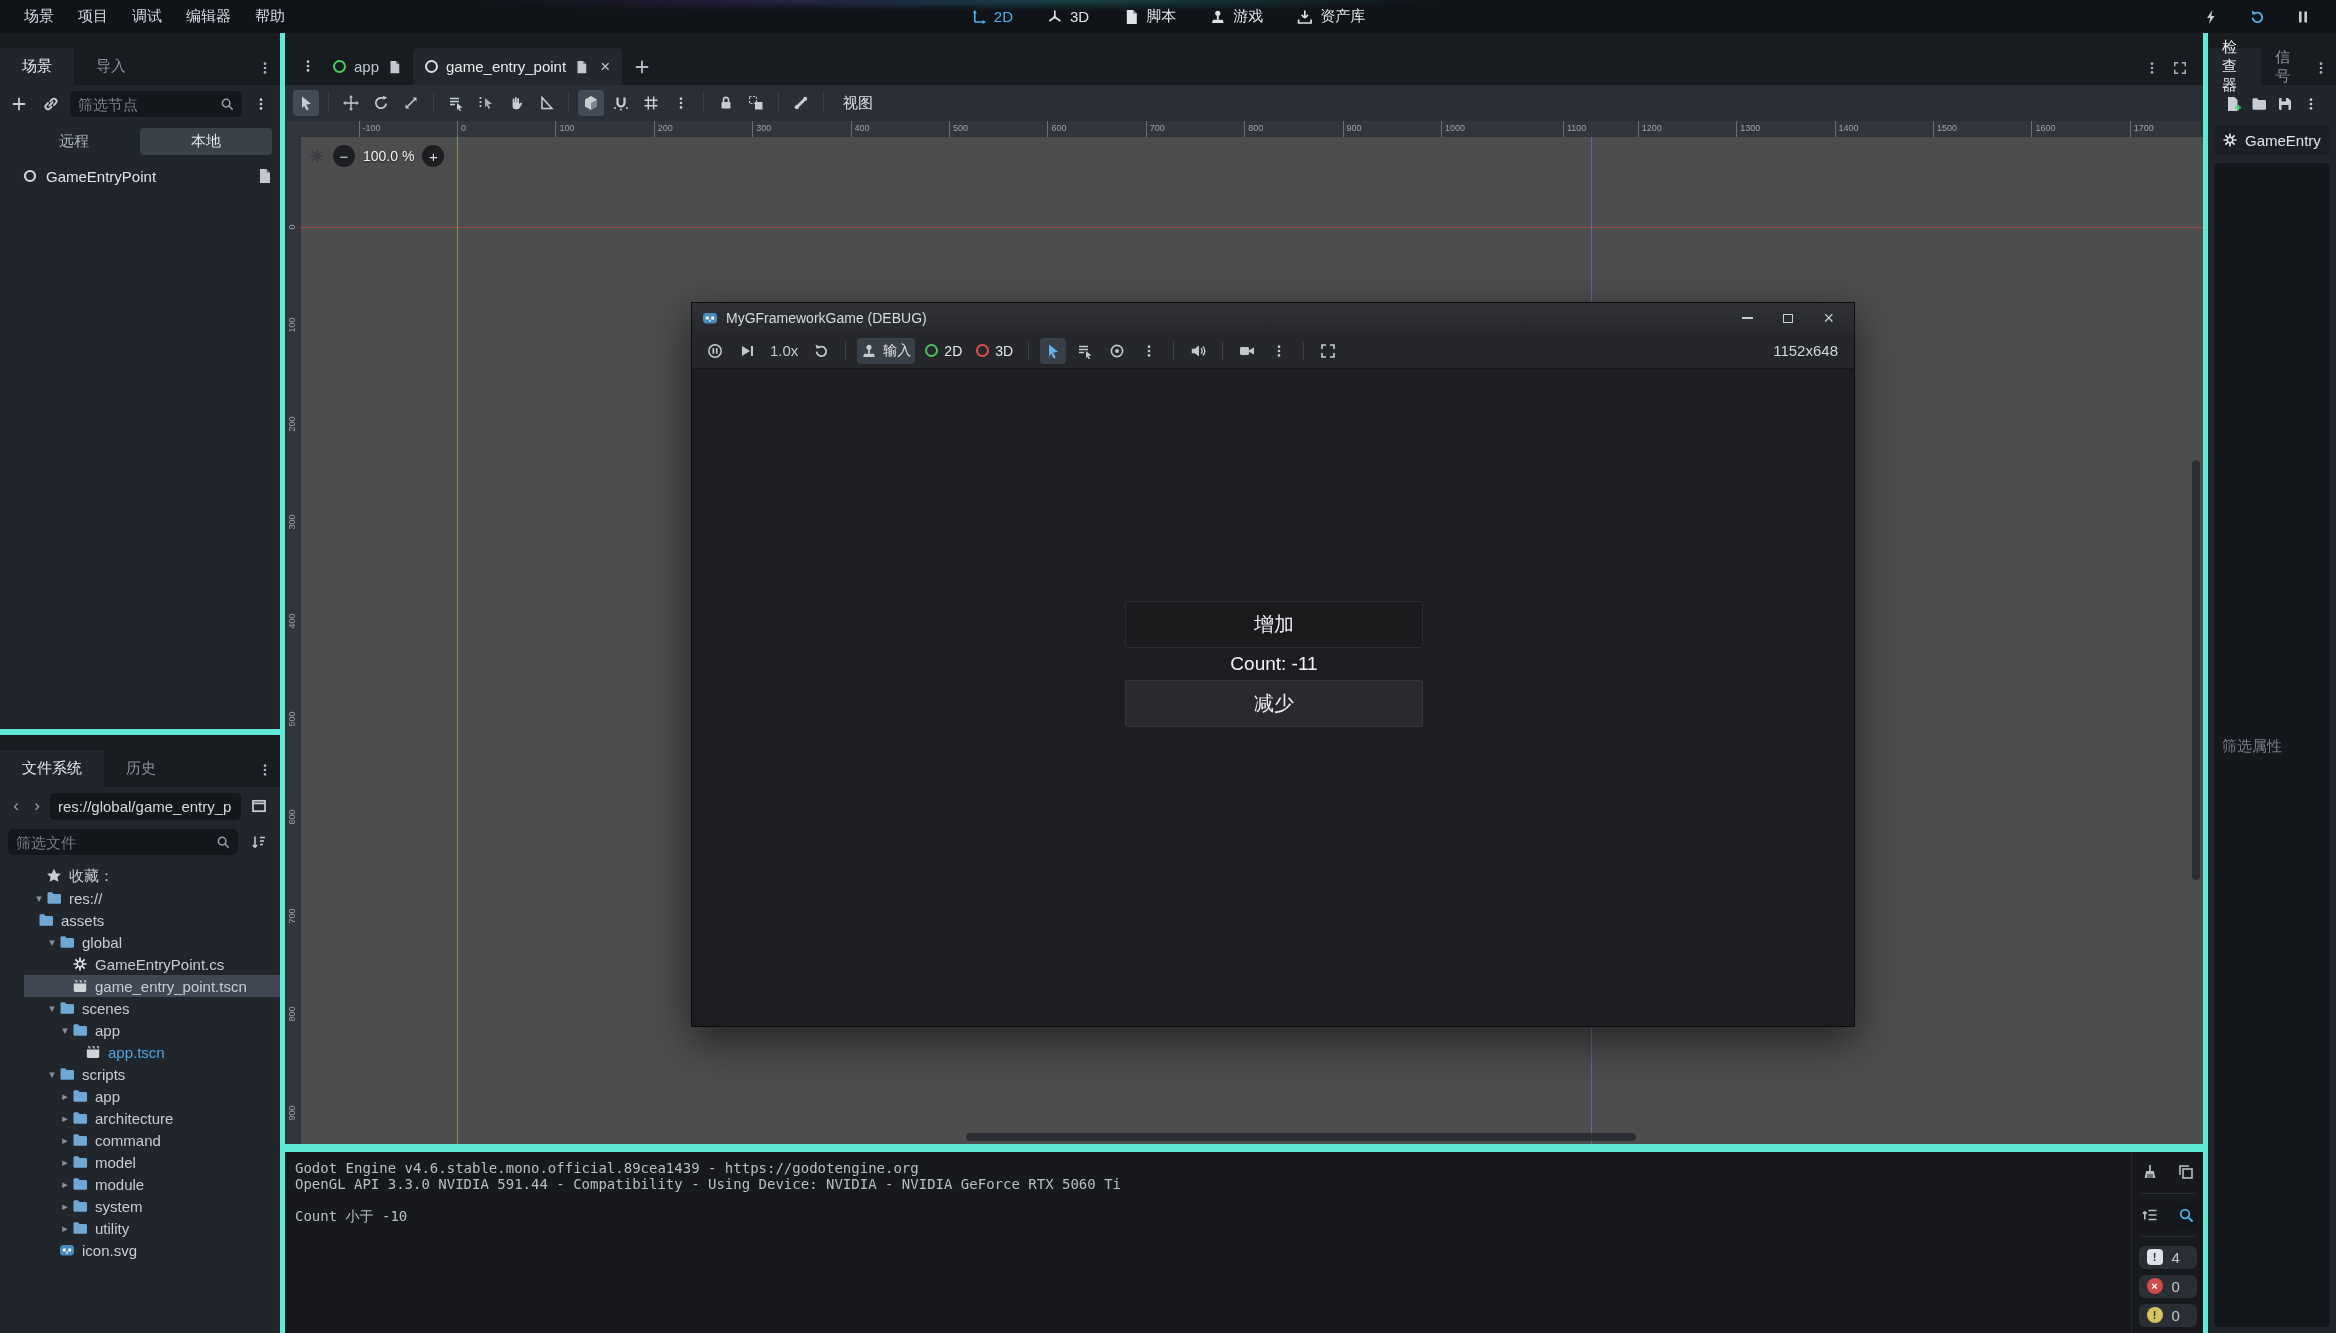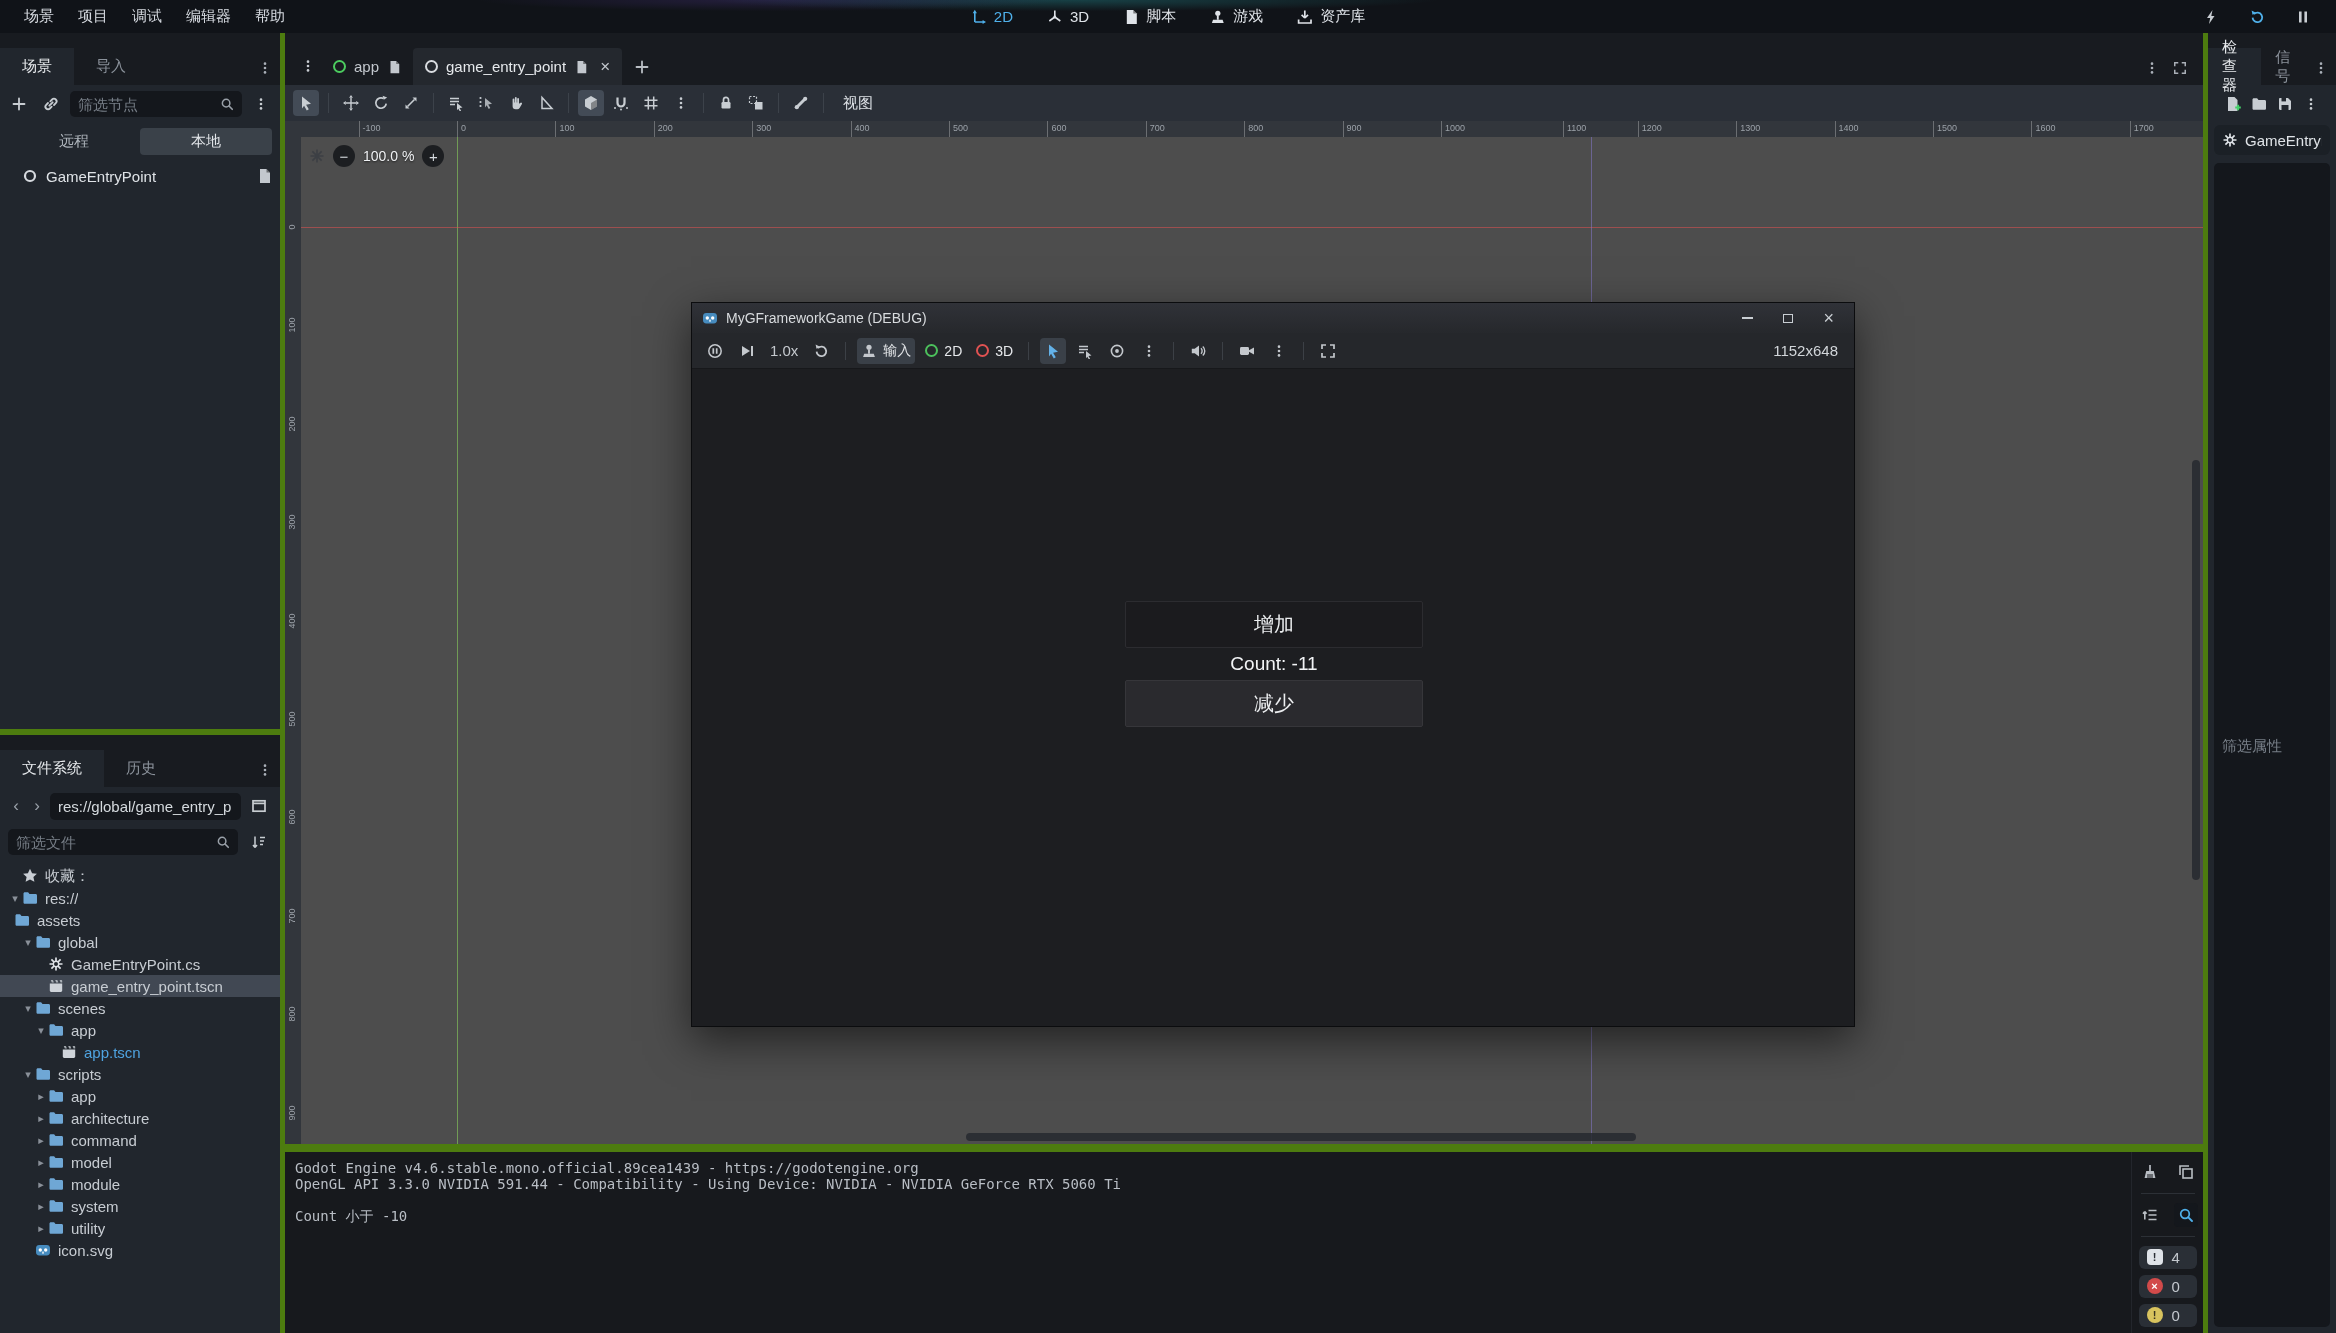--- a/index.html
+++ b/index.html
@@ -4,21 +4,21 @@
 <style>
   :root{
     --bg0:#101318; --bg1:#181b20; --bg2:#21262d; --bg3:#282d34; --bg4:#323843;
     --input:#14171c; --text:#cdd2d8; --muted:#8b929b; --accent:#4fb0ea;
     --canvas:#4d4d4d; --ruler:#32363c; --outbg:#17191d;
   }
   *{box-sizing:border-box; margin:0; padding:0;}
   html,body{background:#000;}
   #app{width:2336px; height:1333px; position:relative; overflow:hidden;
        font-family:"Liberation Sans","DejaVu Sans",sans-serif; font-size:15px; color:var(--text);
-       background:#4d7c0f; display:flex; flex-direction:column;}
+       background:#5eead4; display:flex; flex-direction:column;}
   .ic{width:16px;height:16px;display:block;fill:currentColor;flex:none;}
   .ic14{width:14px;height:14px;}
 
   
   #menubar{height:33px; flex:none; background:
      radial-gradient(ellipse 420px 16px at 33% 0%, rgba(90,60,160,.28), transparent 70%),
      radial-gradient(ellipse 520px 16px at 46% 0%, rgba(40,170,175,.30), transparent 70%),
      var(--bg0);
      display:flex; align-items:center; padding:0 14px;}
   #menu-left{display:flex; gap:4px;}
@@ -58,21 +58,21 @@
   .strow{height:26px; display:flex; align-items:center; padding:0 8px 0 22px; gap:8px; color:#dfe3e7;}
   .strow .ic{color:#d6dadf;}
   .strow .script-right{margin-left:auto; color:#c3c8ce;}
 
   
   #fs-dock{flex:1;}
   #fs-nav{height:38px; padding:0 8px; gap:5px;}
   .navchev{width:16px; text-align:center; color:#9aa1a9; font-size:17px;}
   #fs-path{flex:1; height:27px; background:var(--input); border-radius:5px; border:none; outline:none; color:#d5dade; padding:0 8px; font:inherit; min-width:0;}
   #fs-filter-row{height:34px; padding:0 8px; gap:8px;}
-  #fs-tree{flex:1; overflow:hidden; padding-top:6px;}
+  #fs-tree{flex:1; overflow:hidden; padding-top:6px;margin-left:24px;}
   .trow{height:22px; display:flex; align-items:center; gap:0; color:#c7ccd2; position:relative;}
   .trow .arrow{width:14px; flex:none; color:#8a9099; font-size:11px; text-align:center;}
   .trow .tico{margin-right:7px;}
   .trow.sel{background:#414853;}
   .trow.blue .tlabel{color:#4fa3e0;}
   .tlabel{white-space:nowrap; overflow:hidden;}
   .c-folder{color:#6fa7d5;}
   .c-star{color:#c9ced4;}
   .c-cs{color:#dfe3e8;}
   .c-scene{color:#cfd4da;}

